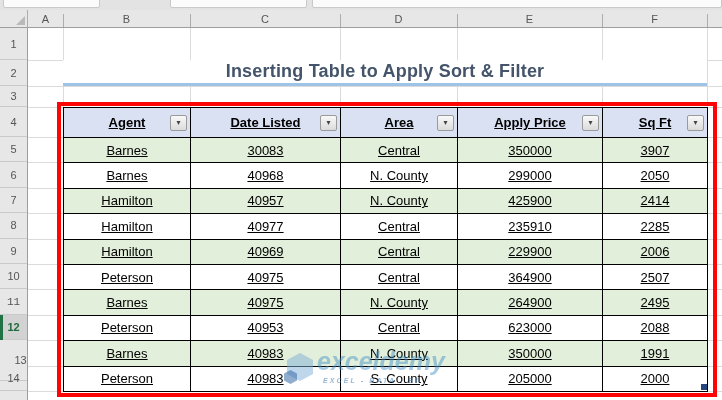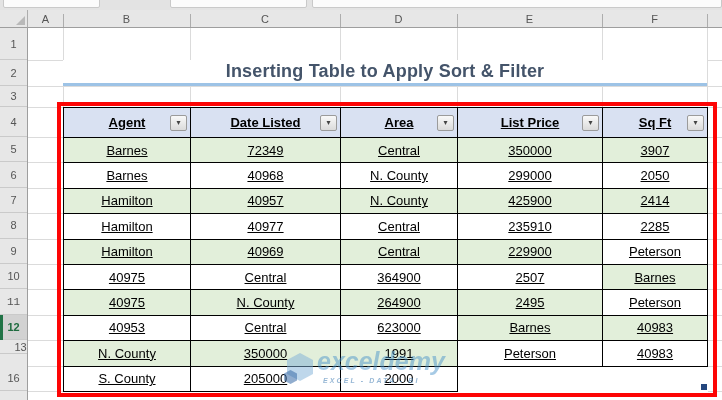--- a/index.html
+++ b/index.html
@@ -91,22 +91,22 @@
       <div class="abs rowlbl" style="top: 107px; height: 30px;">4</div>
       <div class="abs rowlbl" style="top: 137px; height: 25.4px;">5</div>
       <div class="abs rowlbl" style="top: 162.4px; height: 25.4px;">6</div>
       <div class="abs rowlbl" style="top: 187.8px; height: 25.4px;">7</div>
       <div class="abs rowlbl" style="top: 213.2px; height: 25.4px;">8</div>
       <div class="abs rowlbl" style="top: 238.6px; height: 25.4px;">9</div>
       <div class="abs rowlbl" style="top: 264px; height: 25.4px;">10</div>
       <div class="abs rowlbl" style="top: 289.4px; height: 25.4px; font-family: Liberation Mono, monospace;">11</div>
       <div class="abs rowlbl active" style="top: 314.8px; height: 25.4px;">12</div>
       <div class="abs greenbar" style="top: 314.8px; height: 25.4px; background: rgb(33, 115, 70);"></div>
-      <div class="abs rowlbl" style="top: 340.2px; height: 14px; padding-left: 14px;">13</div>
-      <div class="abs rowlbl" style="top: 365.6px; height: 25.4px;">16</div>
+      <div class="abs rowlbl" style="top: 340.2px; height: 41px; padding-left: 14px;">13</div>
+      <div class="abs rowlbl" style="top: 365.6px; height: 25.4px;">14</div>
     </div>
 
   <div id="gridlines">
       <div class="abs grid-v" style="left: 63px; top: 28px; height: 363px;"></div>
       <div class="abs grid-v" style="left: 190px; top: 28px; height: 363px;"></div>
       <div class="abs grid-v" style="left: 340px; top: 28px; height: 363px;"></div>
       <div class="abs grid-v" style="left: 457px; top: 28px; height: 363px;"></div>
       <div class="abs grid-v" style="left: 602px; top: 28px; height: 363px;"></div>
       <div class="abs grid-v" style="left: 707px; top: 28px; height: 363px;"></div>
       <div class="abs grid-h" style="left: 28px; top: 60px; width: 694px;"></div>
@@ -142,33 +142,33 @@
           <span>▾</span>
         </div>
       </div>
       <div class="cell hcell">
         <span>Area</span>
         <div class="fbtn">
           <span>▾</span>
         </div>
       </div>
       <div class="cell hcell">
-        <span>List Price</span>
+        <span>Apply Price</span>
         <div class="fbtn">
           <span>▾</span>
         </div>
       </div>
       <div class="cell hcell">
         <span>Sq Ft</span>
         <div class="fbtn">
           <span>▾</span>
         </div>
       </div>
       <div class="cell green">Barnes</div>
-      <div class="cell green">72349</div>
+      <div class="cell green">30083</div>
       <div class="cell green">Central</div>
       <div class="cell green">350000</div>
       <div class="cell green">3907</div>
       <div class="cell">Barnes</div>
       <div class="cell">40968</div>
       <div class="cell">N. County</div>
       <div class="cell">299000</div>
       <div class="cell">2050</div>
       <div class="cell green">Hamilton</div>
       <div class="cell green">40957</div>
@@ -177,34 +177,36 @@
       <div class="cell green">2414</div>
       <div class="cell">Hamilton</div>
       <div class="cell">40977</div>
       <div class="cell">Central</div>
       <div class="cell">235910</div>
       <div class="cell">2285</div>
       <div class="cell green">Hamilton</div>
       <div class="cell green">40969</div>
       <div class="cell green">Central</div>
       <div class="cell green">229900</div>
+      <div class="cell green">2006</div>
       <div class="cell">Peterson</div>
       <div class="cell">40975</div>
       <div class="cell">Central</div>
       <div class="cell">364900</div>
       <div class="cell">2507</div>
       <div class="cell green">Barnes</div>
       <div class="cell green">40975</div>
       <div class="cell green">N. County</div>
       <div class="cell green">264900</div>
       <div class="cell green">2495</div>
       <div class="cell">Peterson</div>
       <div class="cell">40953</div>
       <div class="cell">Central</div>
       <div class="cell">623000</div>
+      <div class="cell">2088</div>
       <div class="cell green">Barnes</div>
       <div class="cell green">40983</div>
       <div class="cell green">N. County</div>
       <div class="cell green">350000</div>
       <div class="cell green">1991</div>
       <div class="cell">Peterson</div>
       <div class="cell">40983</div>
       <div class="cell">S. County</div>
       <div class="cell">205000</div>
       <div class="cell">2000</div>

